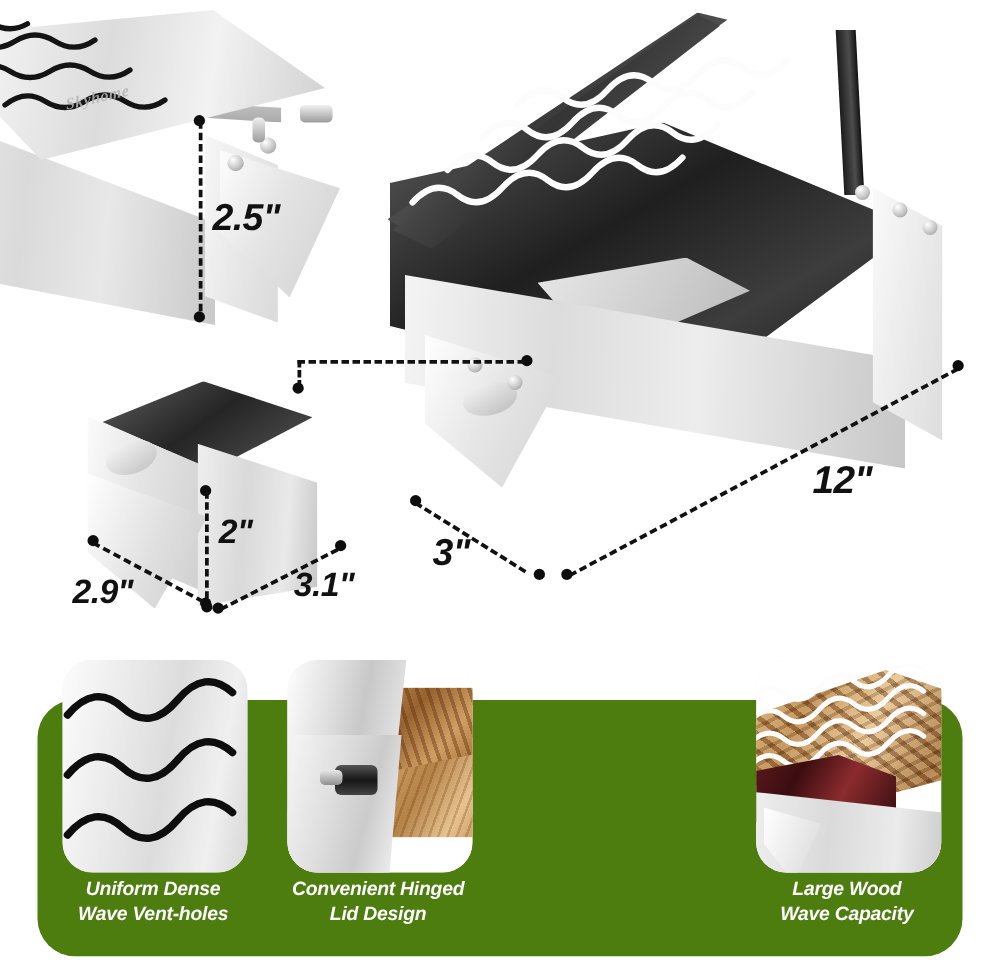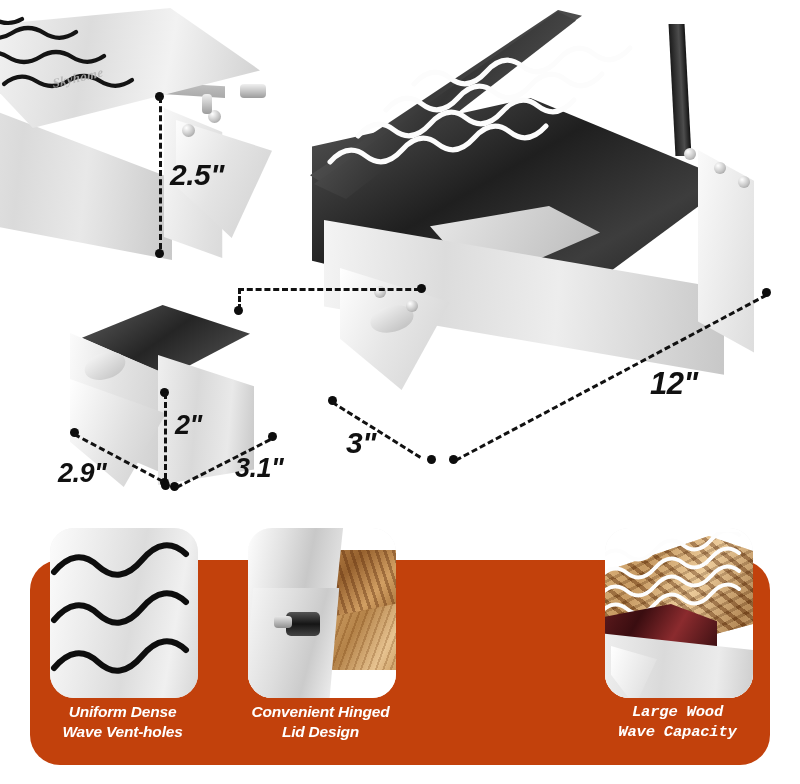--- a/index.html
+++ b/index.html
@@ -44,21 +44,21 @@
     height: 0;
     border-top: 3px dashed #111;
     transform-origin: 0 0;
   }
 
   
   #feature-panel {
     position: absolute;
     left: 30px; top: 560px;
     width: 740px; height: 205px;
-    background: #c2410c;
+    background: #4d7c0f;
     border-radius: 30px;
   }
   .feature-col {
     position: absolute;
     top: 0; width: 185px; height: 205px;
   }
   .thumb {
     position: absolute;
     left: 20px; top: -32px;
     width: 148px; height: 170px;
@@ -424,38 +424,38 @@
             <path d="M4,140 q22,-26 44,-6 q22,20 44,-6 q22,-26 44,-6"></path>
           </g>
         </svg>
       </div>
       <div class="feature-caption">
         <div>Uniform Dense</div>
         <div>Wave Vent-holes</div>
       </div>
     </div>
 
-    <div class="feature-col" style="left:198px;">
+    <div class="feature-col" style="left:180px;">
       <div class="thumb">
         <div class="th2-bg"></div>
         <div class="th2-wood"></div>
         <div class="th2-wood2"></div>
         <div class="th2-lid"></div>
         <div class="th2-front"></div>
         <div class="th2-hinge"></div>
         <div class="th2-knob"></div>
       </div>
       <div class="feature-caption">
         <div>Convenient Hinged</div>
         <div>Lid Design</div>
       </div>
     </div>
 
 
-    <div class="feature-col" style="left:555px;font-family:Liberation Mono, monospace;">
+    <div class="feature-col" style="left:555px;">
       <div class="thumb">
         <div class="th4-bg"></div>
         <div class="th4-body"></div>
         <svg class="th4-wave">
           <g fill="none" stroke="#fdfdfd" stroke-width="4" stroke-linecap="round">
             <path d="M8,64 q14,-16 28,-5 q14,11 28,-5 q14,-16 28,-5 q14,11 28,-5 q14,-16 28,-5"></path>
             <path d="M8,46 q14,-16 28,-5 q14,11 28,-5 q14,-16 28,-5 q14,11 28,-5 q14,-16 28,-5"></path>
             <path d="M8,28 q14,-16 28,-5 q14,11 28,-5 q14,-16 28,-5 q14,11 28,-5 q14,-16 28,-5"></path>
             <path d="M8,82 q14,-16 28,-5 q14,11 28,-5 q14,-16 28,-5 q14,11 28,-5 q14,-16 28,-5"></path>
           </g>

